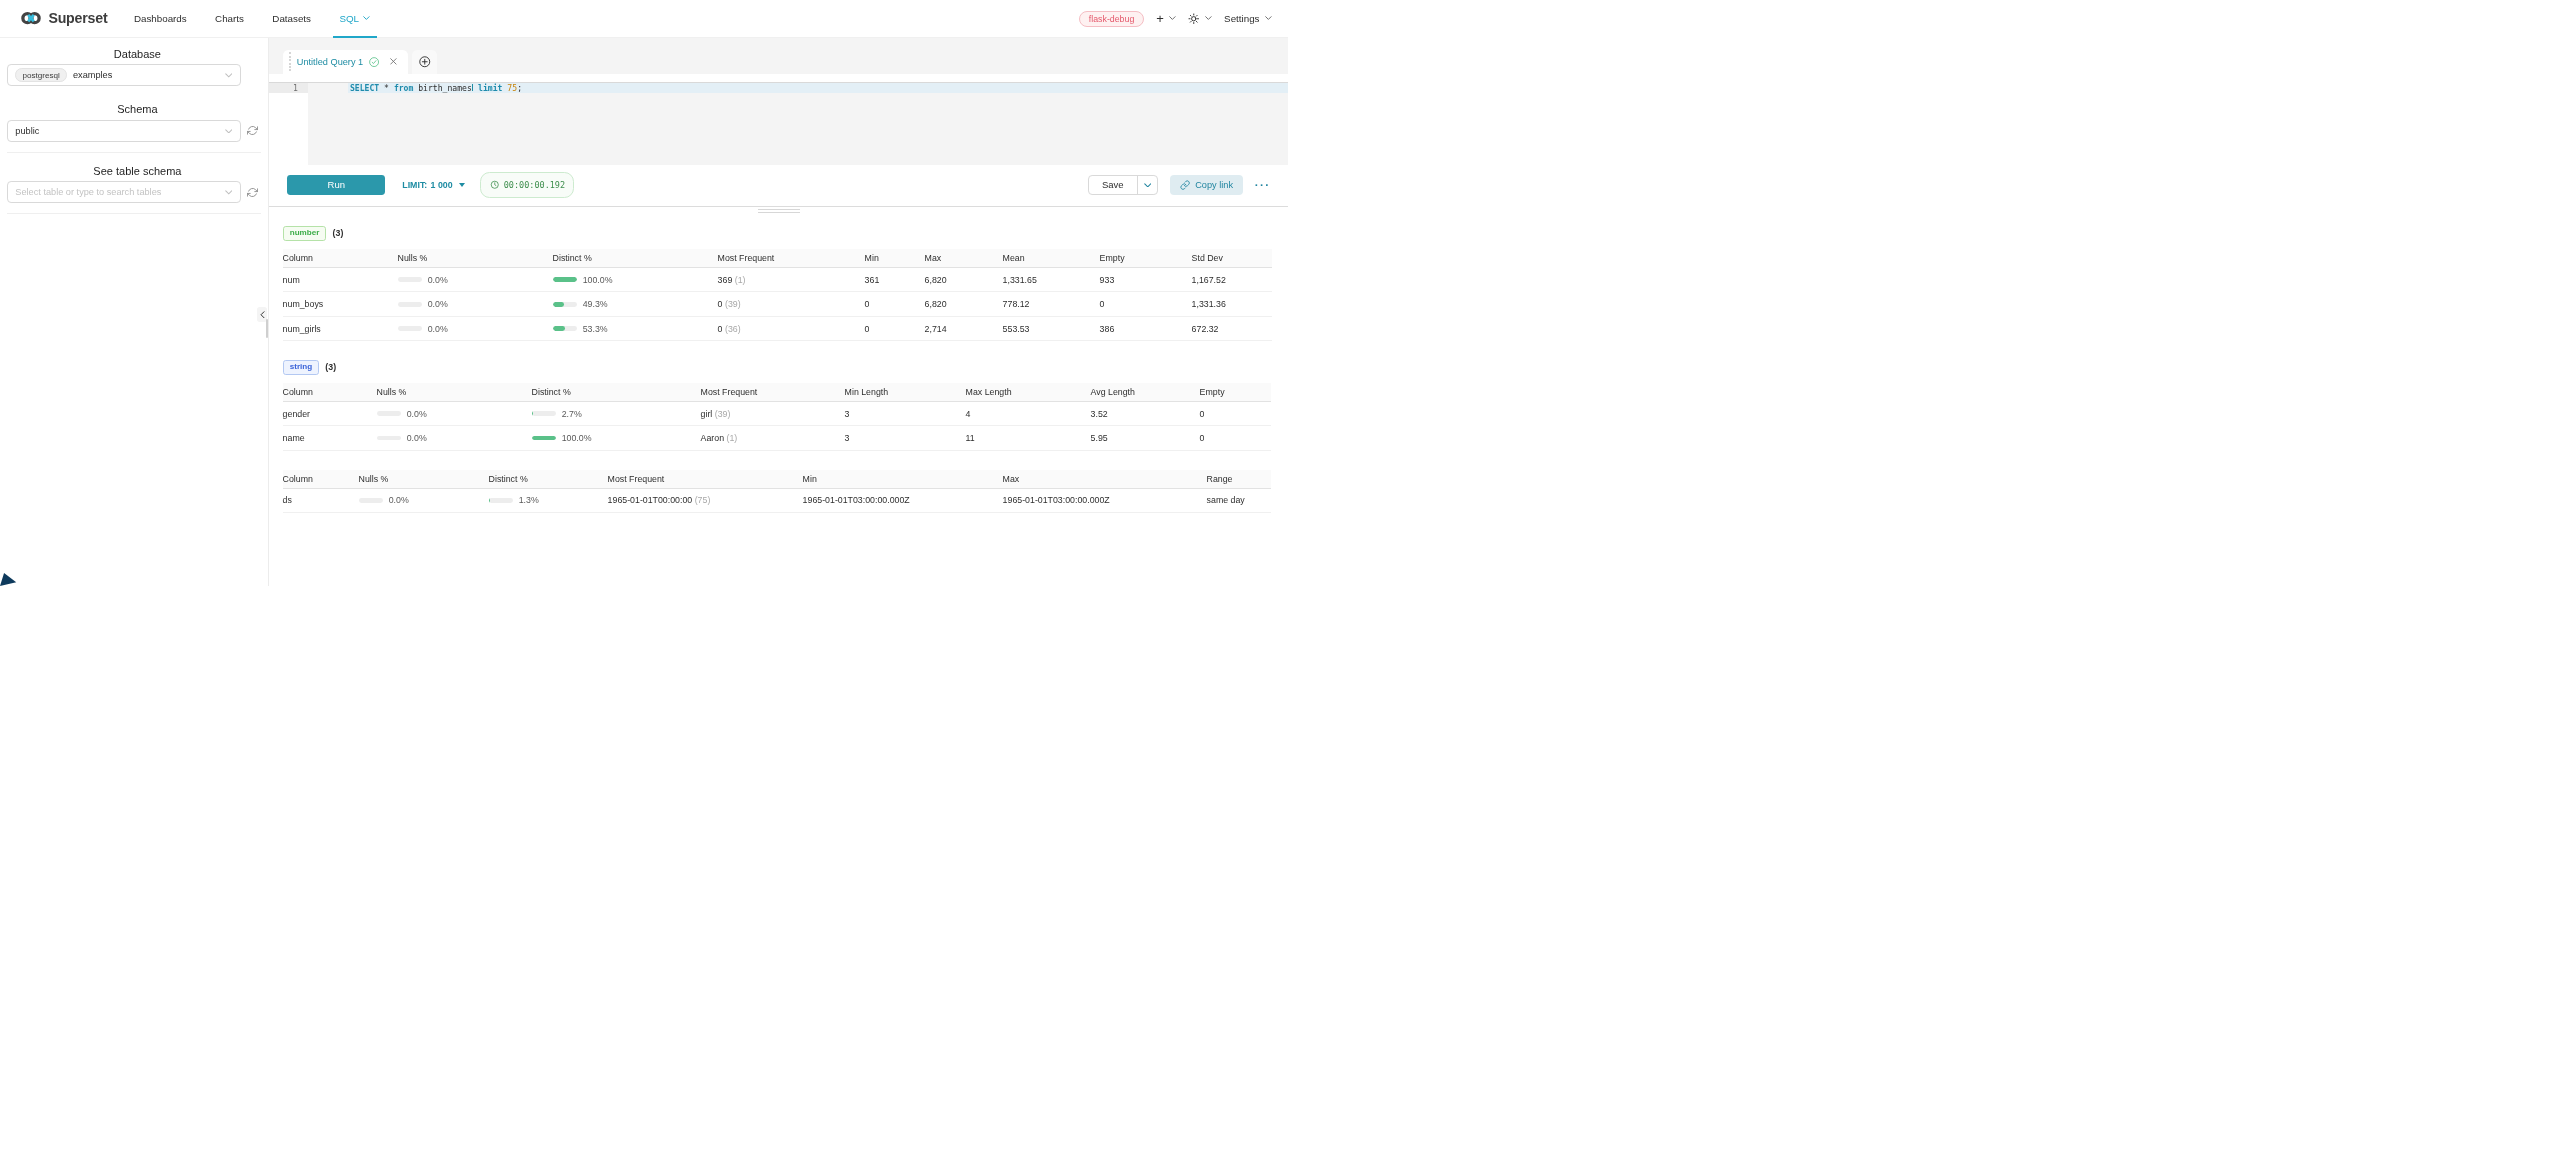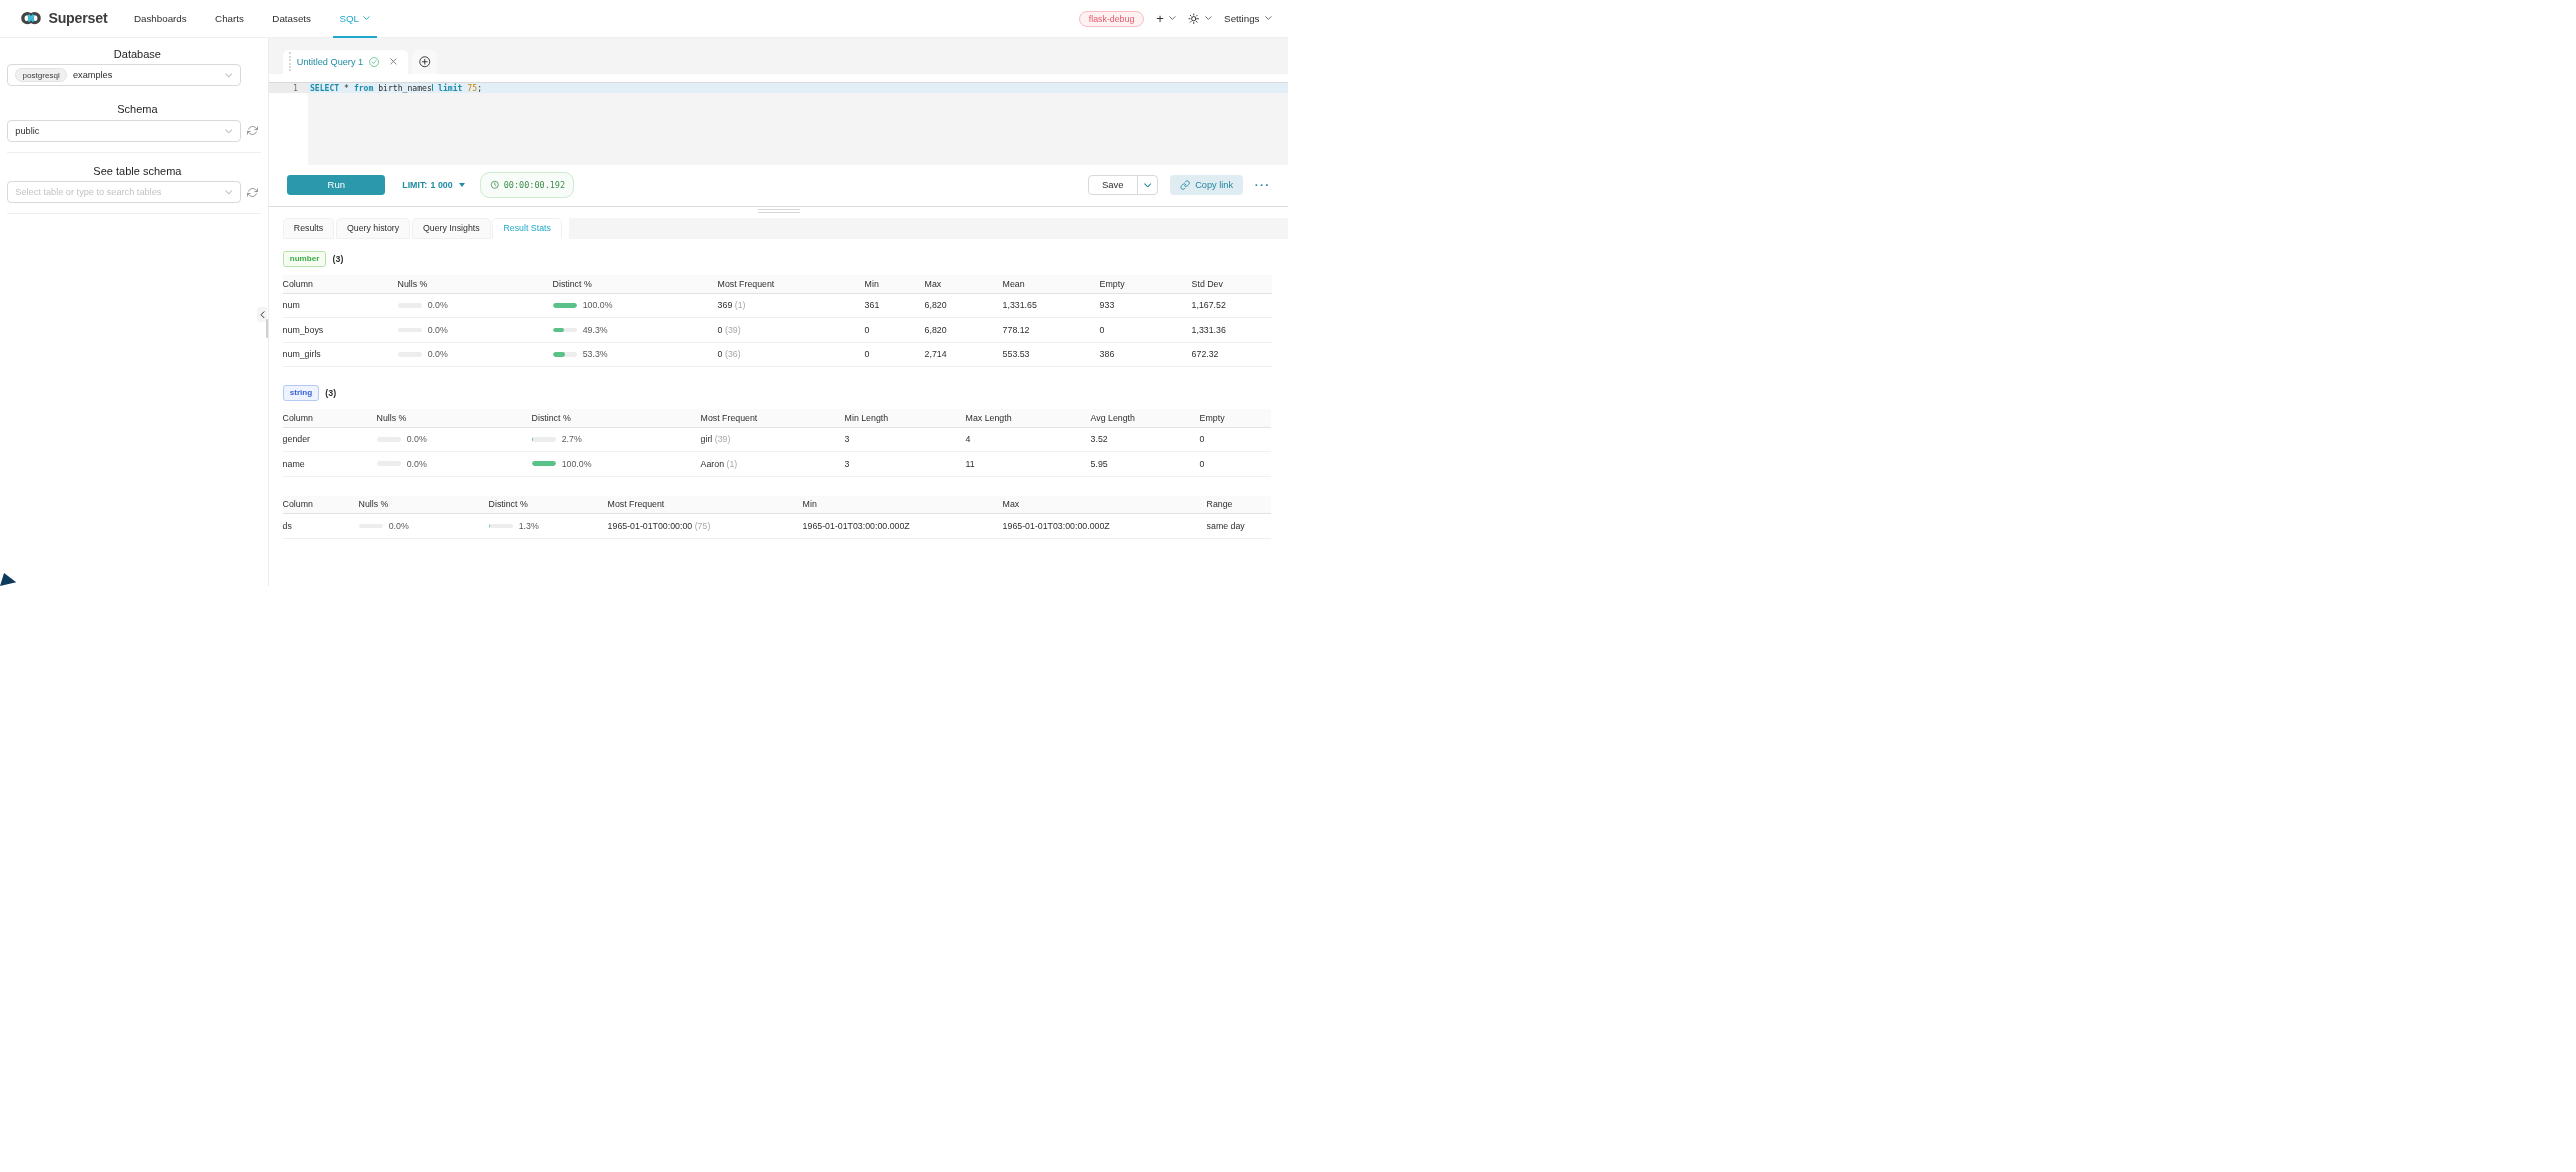--- a/index.html
+++ b/index.html
@@ -65,21 +65,21 @@
   .newtab { width:25px; height:24.4px; background:#f9f9f9; border-radius:5.4px 5.4px 0 0;
             margin-left:4.7px; display:flex; align-items:center; justify-content:center; cursor:pointer; }
 
   .editor-gap { height:7.5px; background:#fff; }
   .editor { height:83px; border-top:1.4px solid #d9d9d9; display:flex; }
   .gutter { width:39px; background:#fff; flex:none; }
   .gutter-ln { height:10.2px; line-height:10.2px; background:#ececec; text-align:right;
                padding-right:10.2px; font:8.1px "DejaVu Sans Mono", monospace; color:#6e6e6e; }
   .codearea { flex:1; background:#f4f4f4; }
   .code-line { height:10.2px; line-height:10.2px; background:#e3eff6; white-space:pre;
-               font:8.1px "DejaVu Sans Mono", monospace; padding-left:2px; }
+               font:8.1px "DejaVu Sans Mono", monospace; padding-left:2px;margin-left:40px; }
   .tok-keyword { color:#1e8bac; font-weight:bold; }
   .tok-plain   { color:#2b2b2b; }
   .tok-number  { color:#c9840a; }
   .caret-line { display:inline-block; width:1.4px; height:7.5px; background:#1e8ca3; vertical-align:-0.7px; }
 
   .sql-toolbar { height:42px; display:flex; align-items:center; background:#fff;
                  padding:0 17.6px 0 18.3px; border-bottom:0.7px solid #dcdcdc; }
   .run-btn { width:98px; height:20.3px; background:#2b98ab; color:#fff; border:none;
              border-radius:3.4px; font-size:9.5px; font-family:inherit; cursor:pointer; }
   .limit { margin-left:17px; display:flex; align-items:center; gap:3.4px; color:#1e8ca3;
@@ -323,27 +323,20 @@
       </span>
     </div>
 
     <div class="south-divider">
       <div class="pane-handle">
           <div></div>
           <div></div>
         </div>
     </div>
 
-    <div class="result-tabs" id="result-tabs">
-        <div class="rtab">Results</div>
-        <div class="rtab">Query history</div>
-        <div class="rtab">Query Insights</div>
-        <div class="rtab active">Result Stats</div>
-        <div class="rtab-filler"></div>
-      </div>
 
     <div class="results" id="sections">
         <div>
           <div class="sec-head">
             <span class="badge badge-green">number</span>
             <span class="sec-count">(3)</span>
           </div>
           <table class="stats">
             <colgroup>
               <col style="width: 115px;">

